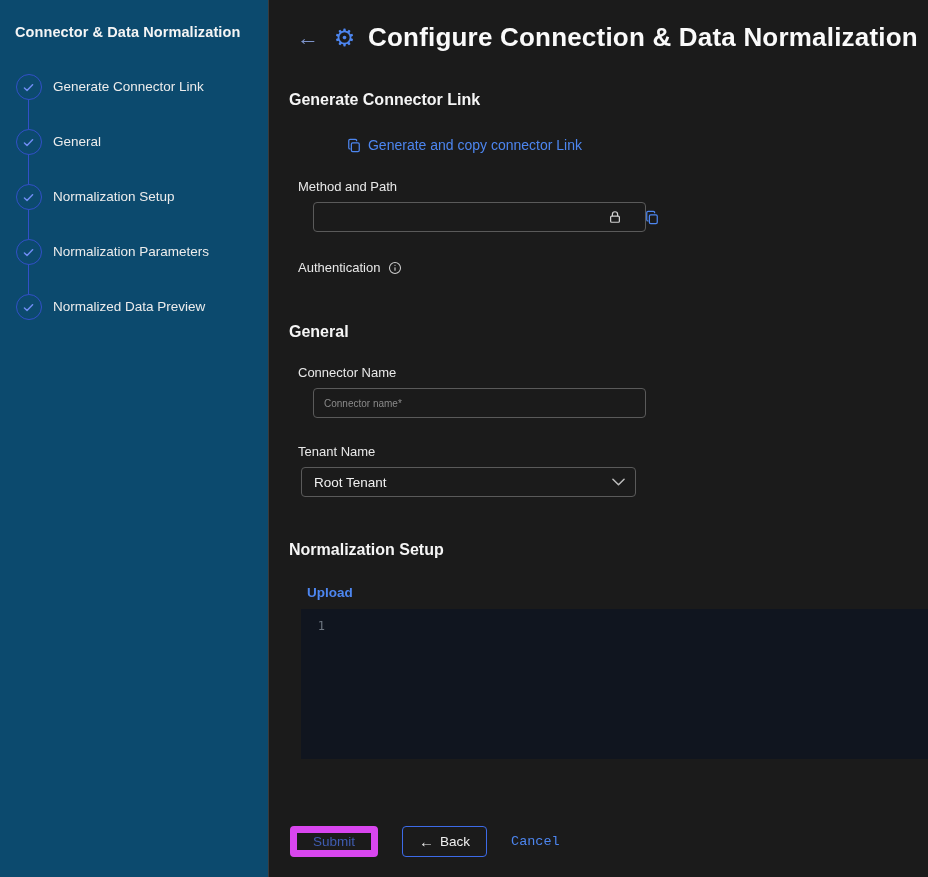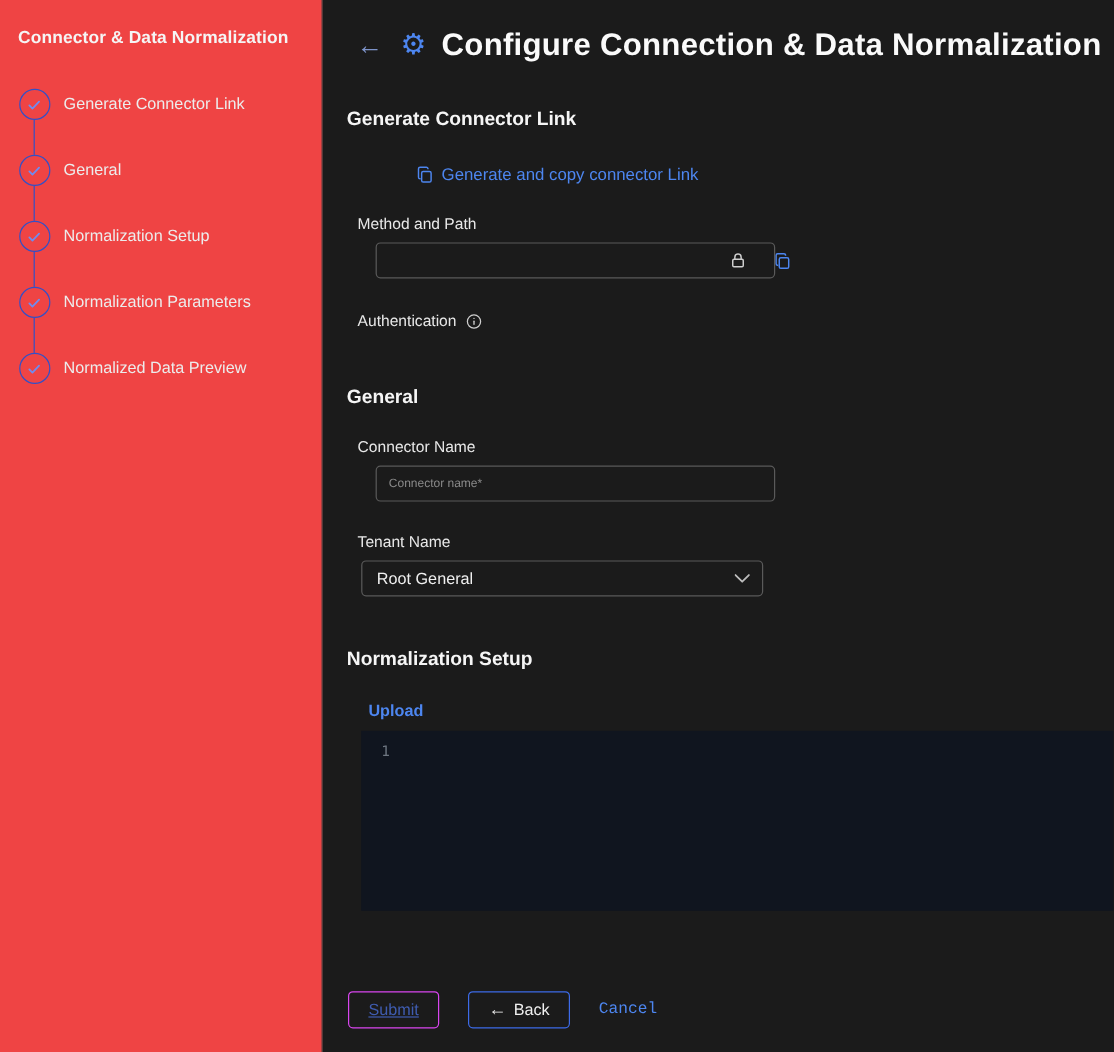--- a/index.html
+++ b/index.html
@@ -6,21 +6,21 @@
   html,body { width:928px; height:877px; overflow:hidden; }
   body {
     font-family:"Liberation Sans", sans-serif;
     background:#1b1b1b;
     color:#f2f2f2;
     display:flex;
   }
   
   .sidebar {
     width:269px; min-width:269px; height:100%;
-    background:#ef4444;
+    background:#0c4a6e;
     border-right:1px solid #3a3a3a;
     padding:24px 14px 0 14px;
   }
   .sidebar-title {
     font-size:14.5px; font-weight:700; color:#f5f5f5;
     letter-spacing:.1px; margin-bottom:34px; padding-left:1px;
   }
   .stepper { padding-left:1px; }
   .step { display:flex; gap:11px; }
   .step-rail { display:flex; flex-direction:column; align-items:center; width:27px; }
@@ -116,21 +116,21 @@
   .footer-actions {
     position:absolute; left:0; bottom:20px; width:100%;
     display:flex; align-items:center; gap:24px; padding-left:21px;
   }
   .btn {
     border-radius:4px; font-size:13.5px; font-family:"Liberation Sans", sans-serif;
     background:transparent; display:flex; align-items:center; gap:6px;
     padding:0 16px; height:31px; cursor:pointer;
   }
   .btn-submit {
-    border:1px solid #d946ef; color:#3f5cb0; cursor:default;text-decoration:underline;
+    border:7px solid #d946ef; color:#3f5cb0; cursor:default;
   }
   .btn-back {
     border:1px solid #3d6be8; color:#f0f0f0; font-weight:500;
   }
   .btn-back .btn-arrow { font-size:15px; color:#eaeaea; }
   .cancel-link { color:#4d86f0; font-size:13.5px; font-weight:500; cursor:pointer; background:none; border:none; font-family:Liberation Mono, monospace; }
   svg { display:block; }
 </style>
 </head>
 <body>
@@ -253,21 +253,21 @@
 
   <h2 class="section-heading h-general">General</h2>
 
   <div class="field-label" style="margin-top:24px;">Connector Name</div>
   <div class="input-row">
     <input class="text-input plain" type="text" placeholder="Connector name*" style="">
   </div>
 
   <div class="field-label">Tenant Name</div>
   <div class="select-box">
-    <span>Root General</span>
+    <span>Root Tenant</span>
     <span class="chevron">
       <svg width="13" height="8" viewBox="0 0 14 8" fill="none">
           <path d="M1 1l6 6 6-6" stroke="#bdbdbd" stroke-width="1.6" stroke-linecap="round" stroke-linejoin="round"></path>
         </svg>
     </span>
   </div>
 
   <h2 class="section-heading h-normalization">Normalization Setup</h2>
 
   <div class="upload-row">

